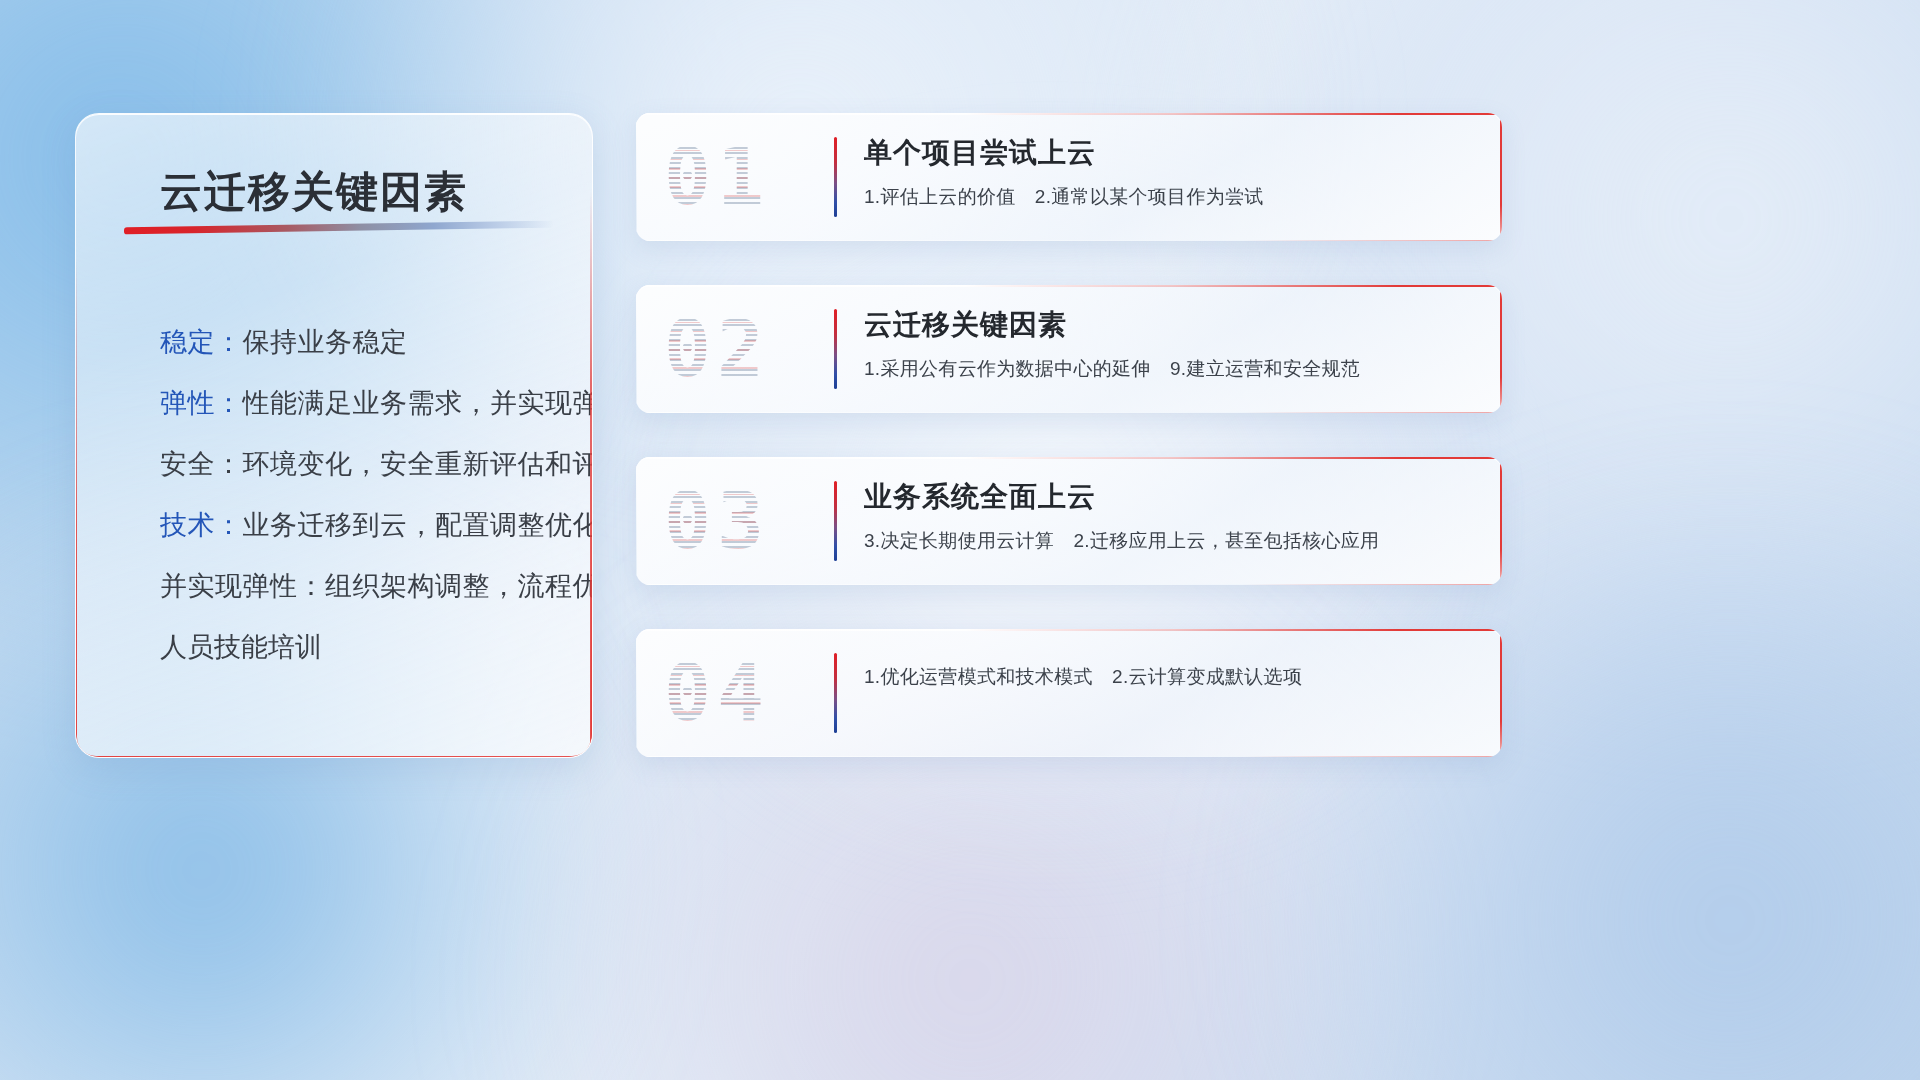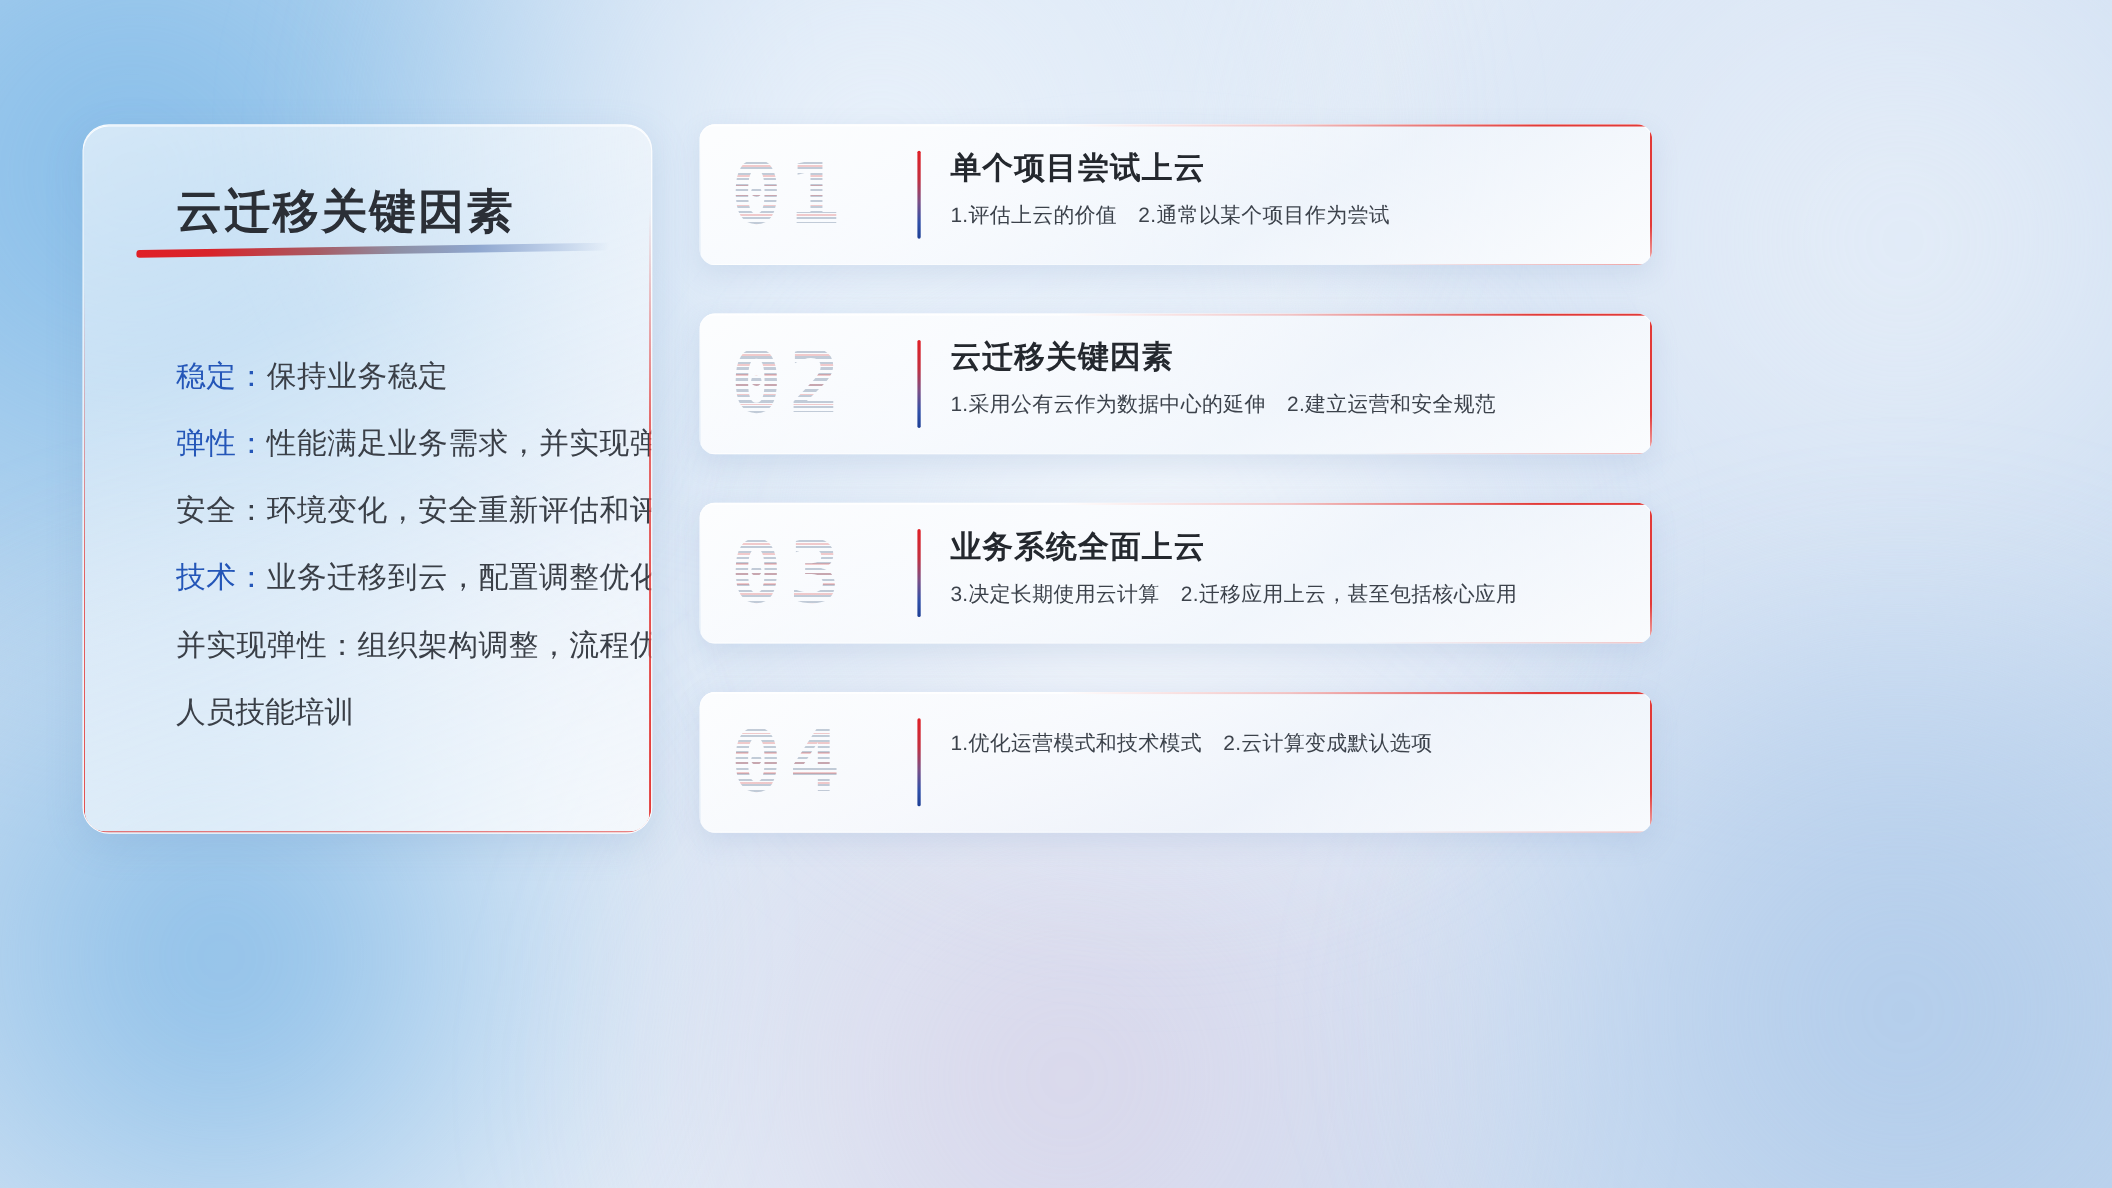--- a/index.html
+++ b/index.html
@@ -210,21 +210,21 @@
     </article>
 
     <article class="step-card">
       <span class="card-left-edge"></span>
       <span class="card-bottom-edge"></span>
       <span class="step-num">02</span>
       <span class="step-num-red">02</span>
       <span class="divider"></span>
       <div class="card-body">
         <h2 class="card-title">云迁移关键因素</h2>
-        <p class="card-desc">1.采用公有云作为数据中心的延伸　2.建立运营和安全规范</p>
+        <p class="card-desc">1.采用公有云作为数据中心的延伸　9.建立运营和安全规范</p>
       </div>
     </article>
 
     <article class="step-card">
       <span class="card-left-edge"></span>
       <span class="card-bottom-edge"></span>
       <span class="step-num">03</span>
       <span class="step-num-red">03</span>
       <span class="divider"></span>
       <div class="card-body">

